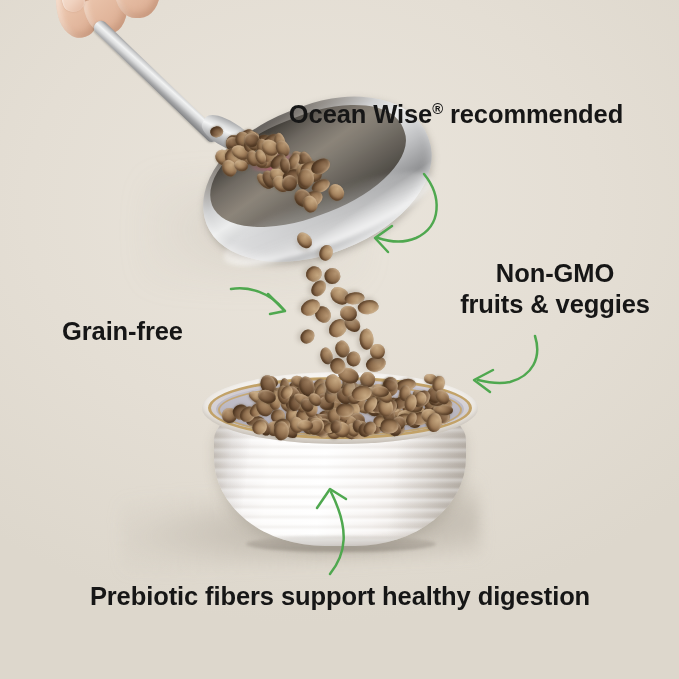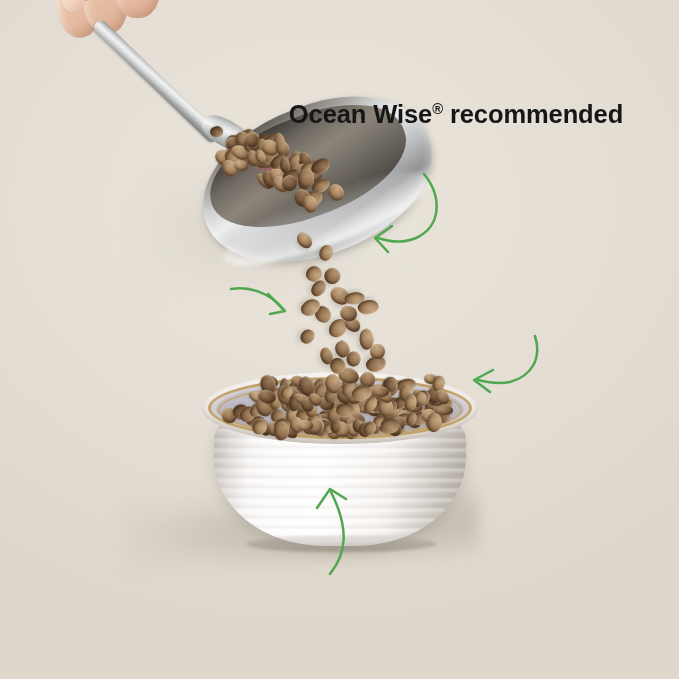--- a/index.html
+++ b/index.html
@@ -664,16 +664,20 @@
     <path class="arrow-path" d="M 35 38 L 16 48 L 32 60"></path>
   </svg>
 
   <svg id="arrow-prebiotic" class="arrow-svg" width="90" height="100" viewBox="0 0 90 100">
     <path class="arrow-path" d="M 32 96 C 48 76, 52 52, 33 14"></path>
     <path class="arrow-path" d="M 19 30 L 32 11 L 48 21"></path>
   </svg>
 
   <div class="label" id="label-salmon"><span>Ocean Wise</span><sup>®</sup><span> recommended</span><br></div>
 
-
-
+  <div class="label" id="label-nongmo">Non-GMO
+fruits &amp; veggies</div>
+
+  <div class="label" id="label-grainfree">Grain-free</div>
+
+  <div class="label" id="label-prebiotic">Prebiotic fibers support healthy digestion</div>
 
 </div>
 
 </body></html>

